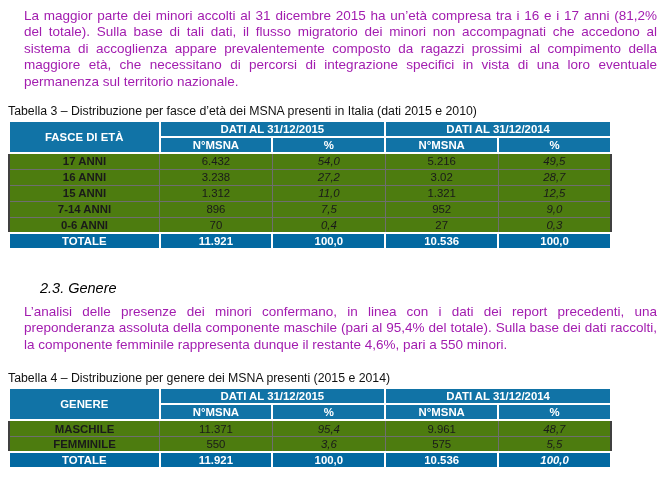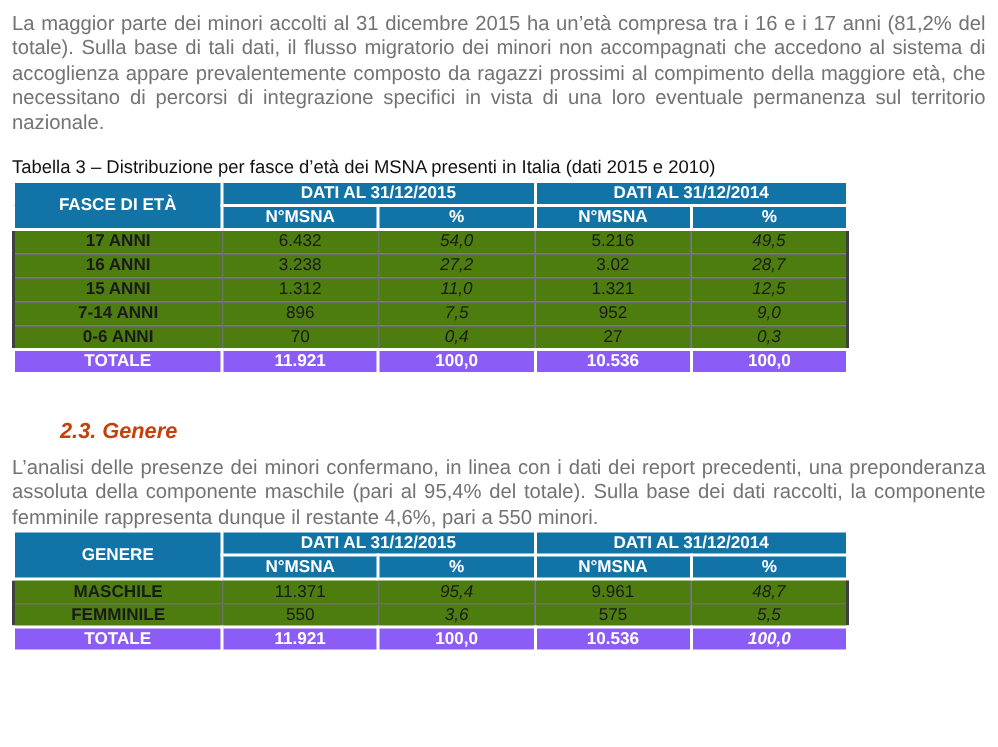--- a/index.html
+++ b/index.html
@@ -9,30 +9,31 @@
     height: 498px;
     font-family: "Liberation Sans", sans-serif;
     color: #1a1a1a;
     padding: 8px 8px 0 8px;
     overflow: hidden;
   }
   .para {
     font-size: 13.5px;
     line-height: 16.4px;
     text-align: justify;
-    color: #737373;
+    color: #a21caf;
+    margin-left: 16px;
   }
   .caption {
     font-size: 12.3px;
     margin-top: 14px;
     margin-bottom: 2px;
     color: #111;
   }
   table.datatable {
-    width: 558px;
+    width: 604px;
     border-collapse: collapse;
     border: 2px solid #404040;
     table-layout: fixed;
     font-size: 11.4px;
   }
   table.datatable col.c-label { width: 25%; }
   table.datatable col.c-data  { width: 18.75%; }
   table.datatable td {
     text-align: center;
     vertical-align: middle;
@@ -46,30 +47,30 @@
     border: 2px solid #ffffff;
     height: 18px;
   }
   td.body-cell {
     background: #4d7c0f;
     border: 1px solid #6e6e6e;
   }
   td.row-label { font-weight: bold; }
   td.pct { font-style: italic; }
   td.total-cell {
-    background: #8b5cf6;
+    background: #0369a1;
     color: #ffffff;
     font-weight: bold;
     border: 2px solid #ffffff;
     height: 17px;
   }
   td.total-cell.pct-italic { font-style: italic; }
   .section-heading {
-    color: #c2410c;
-    font-weight: bold;
+    color: #000000;
+    font-weight: normal;
     font-style: italic;
     font-size: 14.5px;
     margin-top: 30px;
     margin-left: 32px;
     margin-bottom: 8px;
   }
 </style>
 </head>
 <body>
 
@@ -141,20 +142,21 @@
         <td class="total-cell">10.536</td>
         <td class="total-cell">100,0</td>
       </tr>
     </tbody>
   </table>
 
   <div class="section-heading">2.3. Genere</div>
 
   <p class="para">L’analisi delle presenze dei minori confermano, in linea con i dati dei report precedenti, una preponderanza assoluta della componente maschile (pari al 95,4% del totale). Sulla base dei dati raccolti, la componente femminile rappresenta dunque il restante 4,6%, pari a 550 minori.</p>
 
+  <div class="caption" style="margin-top:18px;">Tabella 4 – Distribuzione per genere dei MSNA presenti (2015 e 2014)</div>
 
   <table class="datatable">
     <colgroup>
       <col class="c-label">
         <col class="c-data">
         <col class="c-data">
         <col class="c-data">
         <col class="c-data">
     </colgroup>
     <tbody>

